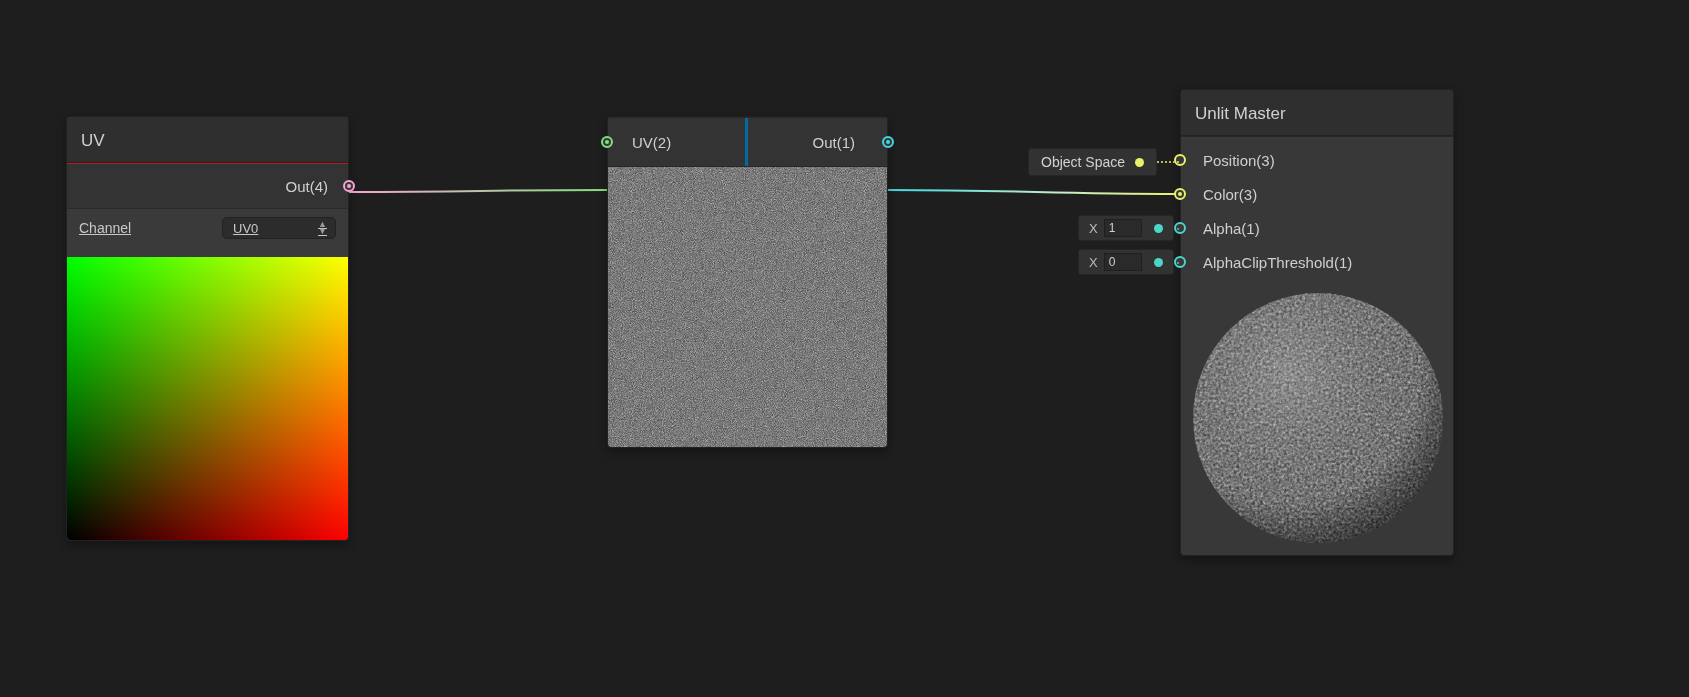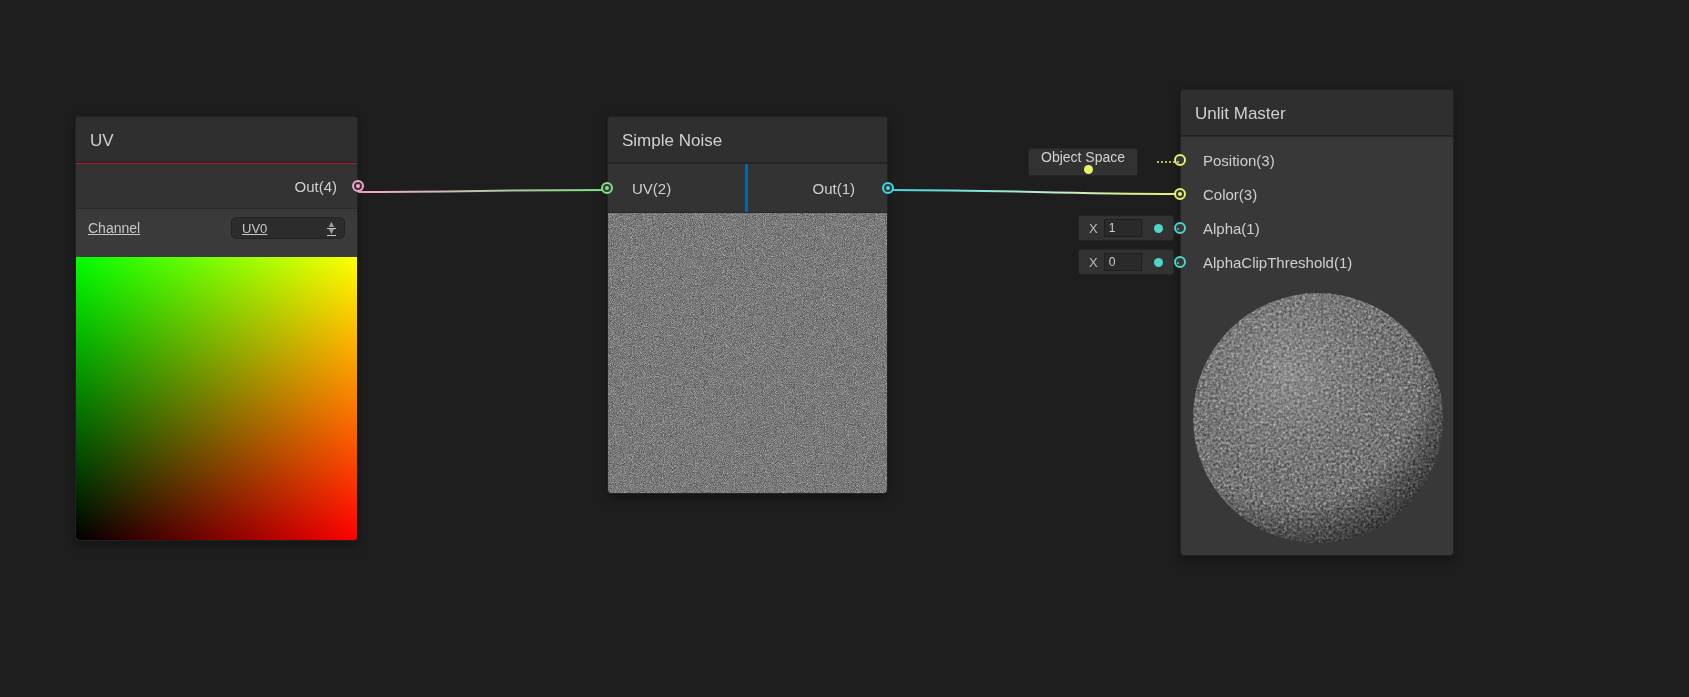--- a/index.html
+++ b/index.html
@@ -52,21 +52,21 @@
   .port-row.in  .port-dot { left:  -7px; }
 
   
   .c-pink   { color:#f7a3d3; border-color:#f7a3d3; }
   .c-green  { color:#7fe07f; border-color:#7fe07f; }
   .c-cyan   { color:#3fd6e0; border-color:#3fd6e0; }
   .c-yellow { color:#e9f06a; border-color:#e9f06a; }
   .c-teal   { color:#4ad6c8; border-color:#4ad6c8; }
 
   
-  #uv-node { left: 75px; top: 116px; width: 283px; }
+  #uv-node { left: 66px; top: 116px; width: 283px; }
   .uv-portrow { background:#333; border-top:1px solid #b91c1c; border-bottom:1px solid #2a2a2a; }
   .uv-settings { display:flex; align-items:center; justify-content:space-between; padding:8px 12px 18px; background:#3a3a3a;text-decoration:underline; }
   .uv-settings .lbl { font-size:14px; }
   .dropdown {
     width: 114px; height: 22px; background:#2c2c2c; border:1px solid #222; border-radius:5px;
     display:flex; align-items:center; justify-content:space-between; padding:0 8px 0 10px; font-size:13px; color:#c8c8c8;
   }
   .dropdown .arrows { font-size:9px; line-height:7px; color:#9a9a9a; display:flex; flex-direction:column; gap:0; }
   .uv-preview {
     width: 100%; height: 283px;
@@ -162,23 +162,20 @@
       <span class="arrows">
           <span>▲</span>
           <span>▼</span>
         </span>
     </div>
   </div>
   <div class="uv-preview"></div>
 </div>
 
 <div id="noise-node" class="node">
-  <div class="node-header">
-    <span>Simple Noise</span>
-  </div>
   <div class="noise-ports">
     <div class="half in port-row">
       <span class="port-dot c-green filled"></span>
       <span class="port-label">UV(2)</span>
     </div>
     <div class="half out port-row">
       <span class="port-label">Out(1)</span>
       <span class="port-dot c-cyan filled"></span>
     </div>
   </div>
@@ -221,21 +218,21 @@
             <stop offset="0" stop-color="rgba(255,255,255,.08)"></stop>
             <stop offset=".7" stop-color="rgba(0,0,0,0)"></stop>
             <stop offset="1" stop-color="rgba(0,0,0,.55)"></stop>
           </radialGradient>
         </defs>
       </svg>
     </div>
   </div>
 </div>
 
-<div class="pill" style="left:1028px; top:148px;flex-direction:column;">
+<div class="pill" style="left:1028px; top:148px;">
   <span>Object Space</span>
   <span class="dot"></span>
 </div>
 <div class="dashes" style="left:1157px; top:161px; width:22px; border-color:#b8bb5a;"></div>
 
 <div class="xfield" style="left:1078px; top:215px;">
   <span class="x">X</span>
   <input value="1" style="">
   <span class="dot"></span>
 </div>

